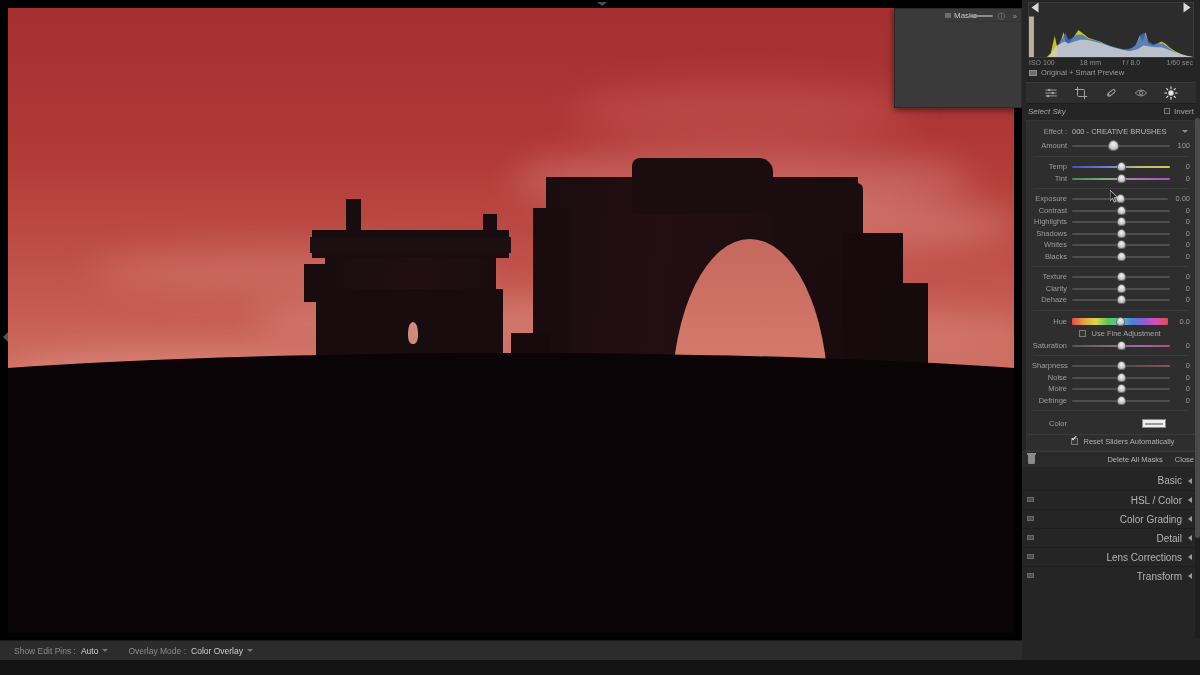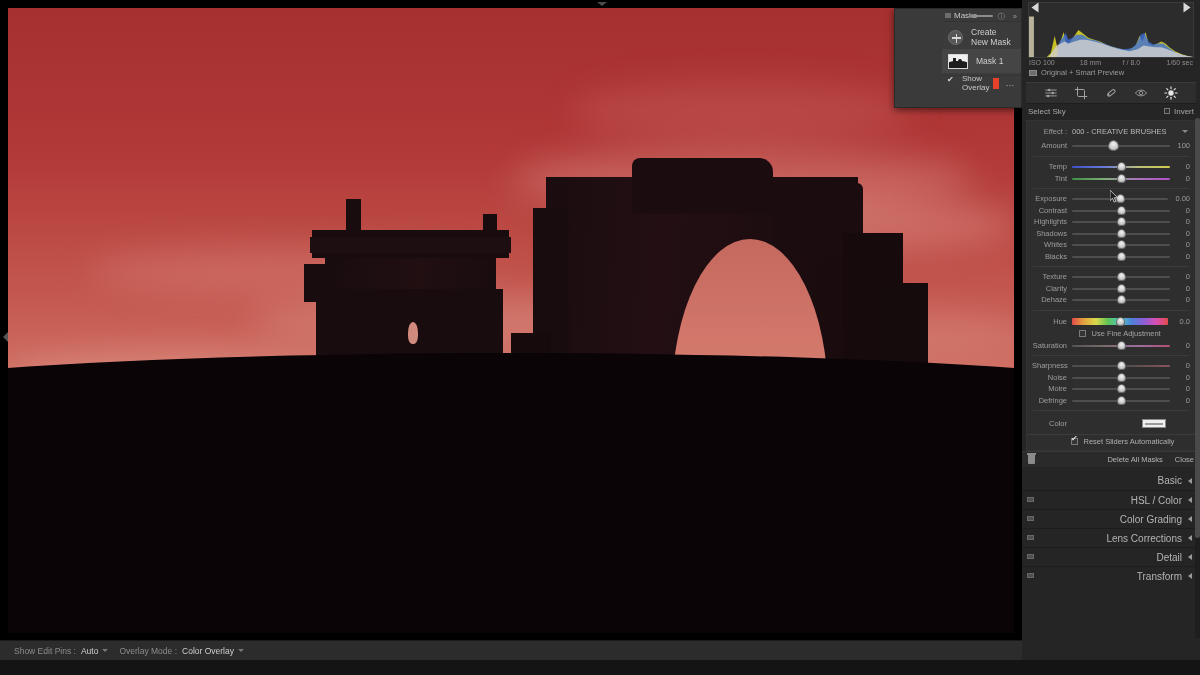--- a/index.html
+++ b/index.html
@@ -124,21 +124,21 @@
   #smart-row { display:flex; align-items:center; padding:2px 18px 4px 7px; }
   #smart-ico { width:8px; height:6px; background:#6e6e6e; border:1px solid #8a8a8a; margin-right:4px;}
   #smart-row .t { font-size:7.5px; color:#9a9a9a; }
 
   #tools { margin:1px 4px 0 4px; height:22px; background:#2e2e2e; border-top:1px solid #3a3a3a;
            border-bottom:1px solid #1e1e1e; display:flex; align-items:center; justify-content:center; gap:16px; }
   .tool { width:14px; height:14px; opacity:.72; }
   .tool.active { opacity:1; }
 
   #selsky { height:14px; display:flex; align-items:center; padding:0 6px; }
-  #selsky .t { font-size:8px; color:#a8a8a8; }
+  #selsky .t { font-size:8px; color:#a8a8a8;font-style:italic; }
   #invert-wrap { margin-left:auto; display:flex; align-items:center; gap:4px; }
   .sq-chk { width:6px; height:6px; border:1px solid #777; background:#2b2b2b; }
   #invert-wrap .t2 { font-size:8px; color:#a8a8a8; }
 
   #mask-edit { margin:2px 4px 0 4px; background:#2e2e2e; border:1px solid #333; padding:4px 0 2px 0; }
 
   .row { display:flex; align-items:center; height:11.5px; padding:0 5px; }
   .row .name { width:40px; text-align:right; font-size:7.5px; color:#9d9d9d; padding-right:5px; flex:0 0 auto; }
   .row .val  { width:20px; text-align:right; font-size:7.5px; color:#9d9d9d; flex:0 0 auto; }
   .track { position:relative; flex:1 1 auto; height:11px; }
@@ -256,54 +256,33 @@
     <div class="edge-arrow" id="left-arrow"></div>
   </div>
 
   <div class="edge-arrow" id="top-arrow"></div>
   <div class="edge-arrow" id="bot-arrow"></div>
 
   <div id="bottom-bar">
     <span class="lbl" style="margin-left:14px;">Show Edit Pins :</span>
     <span class="val" style="margin-left:5px;">Auto</span>
     <span class="tri-sm"></span>
-    <span class="lbl" style="margin-left:11px;">Overlay Mode :</span>
+    <span class="lbl" style="margin-left:20px;">Overlay Mode :</span>
     <span class="val" style="margin-left:5px;">Color Overlay</span>
     <span class="tri-sm"></span>
   </div>
   <div id="bottom-black"></div>
 
   <div id="masks-panel">
     <div id="masks-head">
       <span style="width:6px;height:5px;background:#6d6d6d;display:inline-block;"></span>
       <span class="title">Masks</span>
       <div id="grip"></div>
       <span class="hdr-ico" style="right:16px;">ⓘ</span>
       <span class="hdr-ico" style="right:4px;">»</span>
-    </div>
-    <div id="masks-body">
-      <div class="mask-row" id="create-row">
-        <div class="circ-plus"></div>
-        <span class="mask-label">Create New Mask</span>
-      </div>
-      <div class="mask-row" id="mask1-row">
-        <div class="thumb">
-          <div class="thumb-sky"></div>
-            <div class="thumb-t1"></div>
-            <div class="thumb-t2"></div>
-            <div class="thumb-hill"></div>
-        </div>
-        <span class="mask-label">Mask 1</span>
-      </div>
-      <div id="overlay-row">
-        <span class="chk on"></span>
-        <span class="txt">Show Overlay</span>
-        <span id="swatch"></span>
-        <span id="dots">…</span>
-      </div>
     </div>
   </div>
 
   <div id="right">
 
 
     <div id="hist-box">
       <svg id="hist-svg" viewBox="0 0 166 56" preserveAspectRatio="none">
         <path d="M0,56 L0,14 L5,14 L5,56 Z" fill="#b9b29a"></path>
         <path d="M18,56 L22,52 L26,34 L29,48 L32,40 L35,30 L38,44 L42,40 L46,34 L50,28 L55,32 L60,36 L66,38 L72,40 L78,43 L86,46 L94,48 L100,49 L104,47 L108,44 L112,34 L115,40 L118,30 L121,42 L125,44 L130,42 L134,40 L138,42 L142,46 L148,50 L154,53 L160,55 L166,56 L166,56 L0,56 Z" fill="#e3dc22" opacity="0.85"></path>
@@ -576,26 +555,26 @@
       <span class="nm">HSL / Color</span>
       <span class="tri-l"></span>
     </div>
     <div class="panel-sec">
       <span class="sw-ico"></span>
       <span class="nm">Color Grading</span>
       <span class="tri-l"></span>
     </div>
     <div class="panel-sec">
       <span class="sw-ico"></span>
-      <span class="nm">Lens Corrections</span>
+      <span class="nm">Detail</span>
       <span class="tri-l"></span>
     </div>
     <div class="panel-sec">
       <span class="sw-ico"></span>
-      <span class="nm">Detail</span>
+      <span class="nm">Lens Corrections</span>
       <span class="tri-l"></span>
     </div>
     <div class="panel-sec">
       <span class="sw-ico"></span>
       <span class="nm">Transform</span>
       <span class="tri-l"></span>
     </div>
 
     <div id="scrollbar">
       <div id="scrollthumb"></div>

